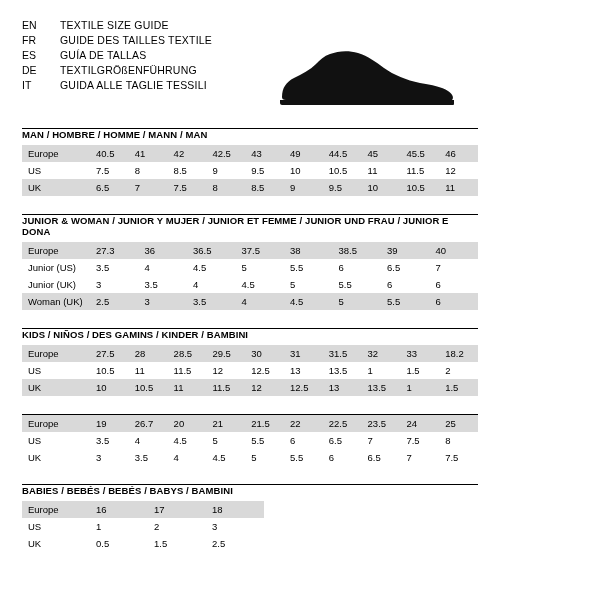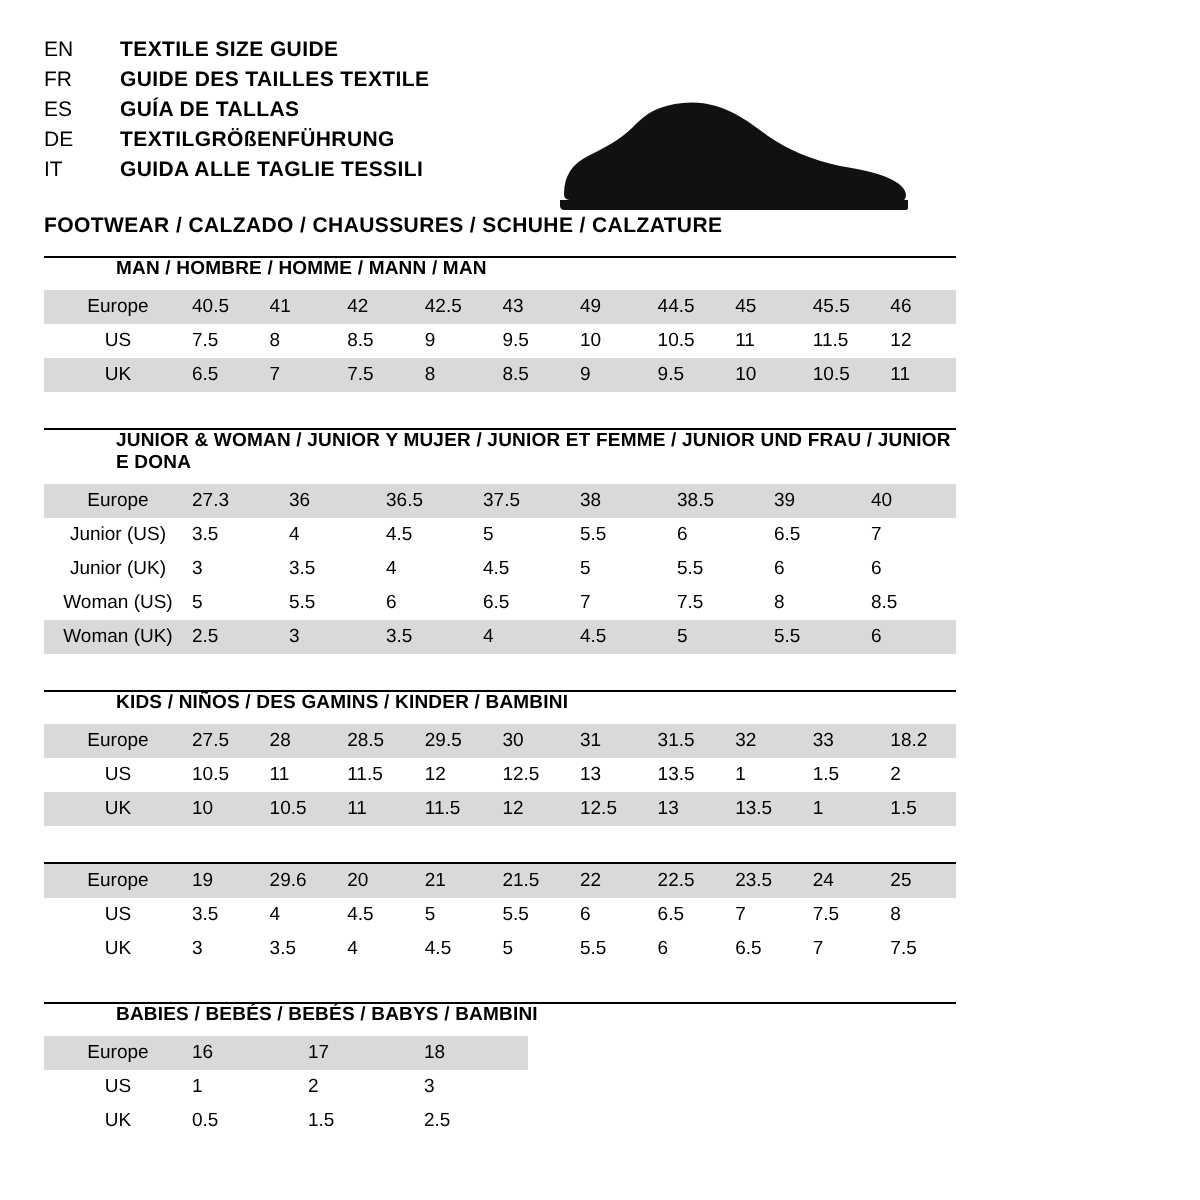--- a/index.html
+++ b/index.html
@@ -29,21 +29,21 @@
     line-height: 15px;
     padding: 0 0 0 0;
     vertical-align: top;
     white-space: nowrap;
   }
   .lang-code {
     width: 38px;
     font-weight: normal;
   }
   .lang-title {
-    font-weight: bold;
+    font-weight: normal;
     letter-spacing: 0.2px;
   }
 
   
   .shoe {
     position: absolute;
     top: 26px;
     right: 22px;
     width: 180px;
     height: 62px;
@@ -59,38 +59,37 @@
 
   
   .section {
     margin-top: 18px;
   }
   .section-title {
     font-size: 9.5px;
     font-weight: bold;
     letter-spacing: 0.1px;
     padding-bottom: 5px;
-    margin-left: 36px;
   }
   table.size {
     border-collapse: collapse;
     width: 100%;
     table-layout: fixed;
   }
   table.size td {
     font-size: 9.5px;
     height: 17px;
     line-height: 17px;
     padding: 0 0 0 6px;
     color: #000;
     white-space: nowrap;
   }
   table.size tr.shaded td { background: #d9d9d9; }
   table.size tr.plain td { background: #ffffff; }
-  table.size td.rowlabel { width: 68px; text-align: center; }
+  table.size td.rowlabel { width: 68px; }
 
   .hr {
     border-top: 1px solid #000;
   }
 
   
   .babies table.size { width: 242px; }
 </style>
 </head>
 <body>
@@ -123,21 +122,20 @@
       </tbody>
     </table>
 
     <svg class="shoe" viewBox="0 0 180 62">
       <path fill="#111111" d="M6 53 C6 44 10 38 18 34 C26 30 34 26 40 20 C44 16 48 12 54 10
         C62 7 72 6 82 9 C92 12 100 18 108 24 C118 31 130 36 144 39
         C156 41 166 43 172 47 C177 50 178 54 176 56 L10 56 C7 56 6 55 6 53 Z"></path>
       <path fill="#111111" d="M4 56 L178 56 L178 60 C178 61 177 61 176 61 L6 61 C5 61 4 60 4 59 Z"></path>
     </svg>
 
-    <div class="footwear-line">FOOTWEAR / CALZADO / CHAUSSURES / SCHUHE / CALZATURE</div>
   </div>
 
   <div class="section">
     <div class="hr"></div>
     <div class="section-title">MAN / HOMBRE / HOMME / MANN / MAN</div>
     <table class="size">
       <tbody>
         <tr class="shaded">
           <td class="rowlabel">Europe</td>
           <td>40.5</td>
@@ -212,31 +210,20 @@
           <td class="rowlabel">Junior (UK)</td>
           <td>3</td>
           <td>3.5</td>
           <td>4</td>
           <td>4.5</td>
           <td>5</td>
           <td>5.5</td>
           <td>6</td>
           <td>6</td>
         </tr>
-        <tr class="plain">
-          <td class="rowlabel">Woman (US)</td>
-          <td>5</td>
-          <td>5.5</td>
-          <td>6</td>
-          <td>6.5</td>
-          <td>7</td>
-          <td>7.5</td>
-          <td>8</td>
-          <td>8.5</td>
-        </tr>
         <tr class="shaded">
           <td class="rowlabel">Woman (UK)</td>
           <td>2.5</td>
           <td>3</td>
           <td>3.5</td>
           <td>4</td>
           <td>4.5</td>
           <td>5</td>
           <td>5.5</td>
           <td>6</td>
@@ -293,21 +280,21 @@
     </table>
   </div>
 
   <div class="section">
     <div class="hr"></div>
     <table class="size">
       <tbody>
         <tr class="shaded">
           <td class="rowlabel">Europe</td>
           <td>19</td>
-          <td>29.6</td>
+          <td>26.7</td>
           <td>20</td>
           <td>21</td>
           <td>21.5</td>
           <td>22</td>
           <td>22.5</td>
           <td>23.5</td>
           <td>24</td>
           <td>25</td>
         </tr>
         <tr class="plain">

